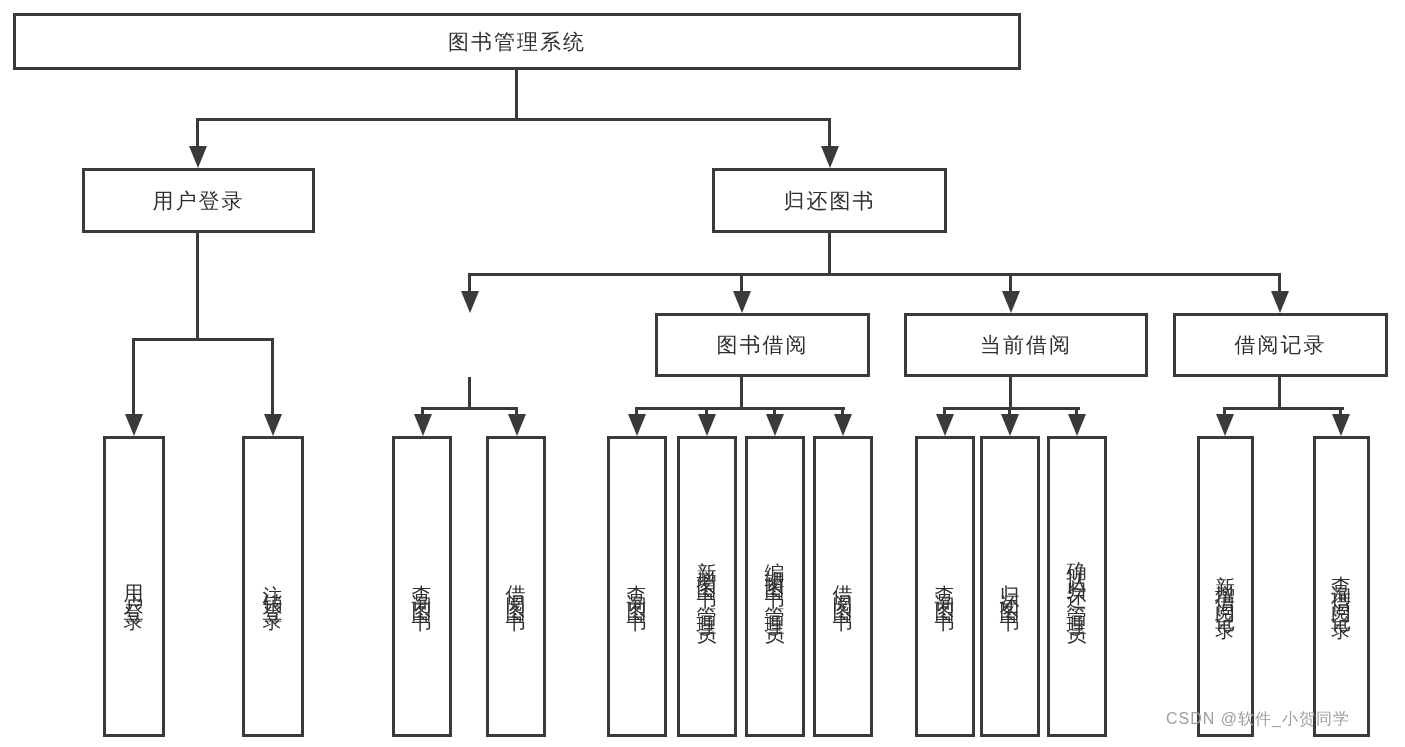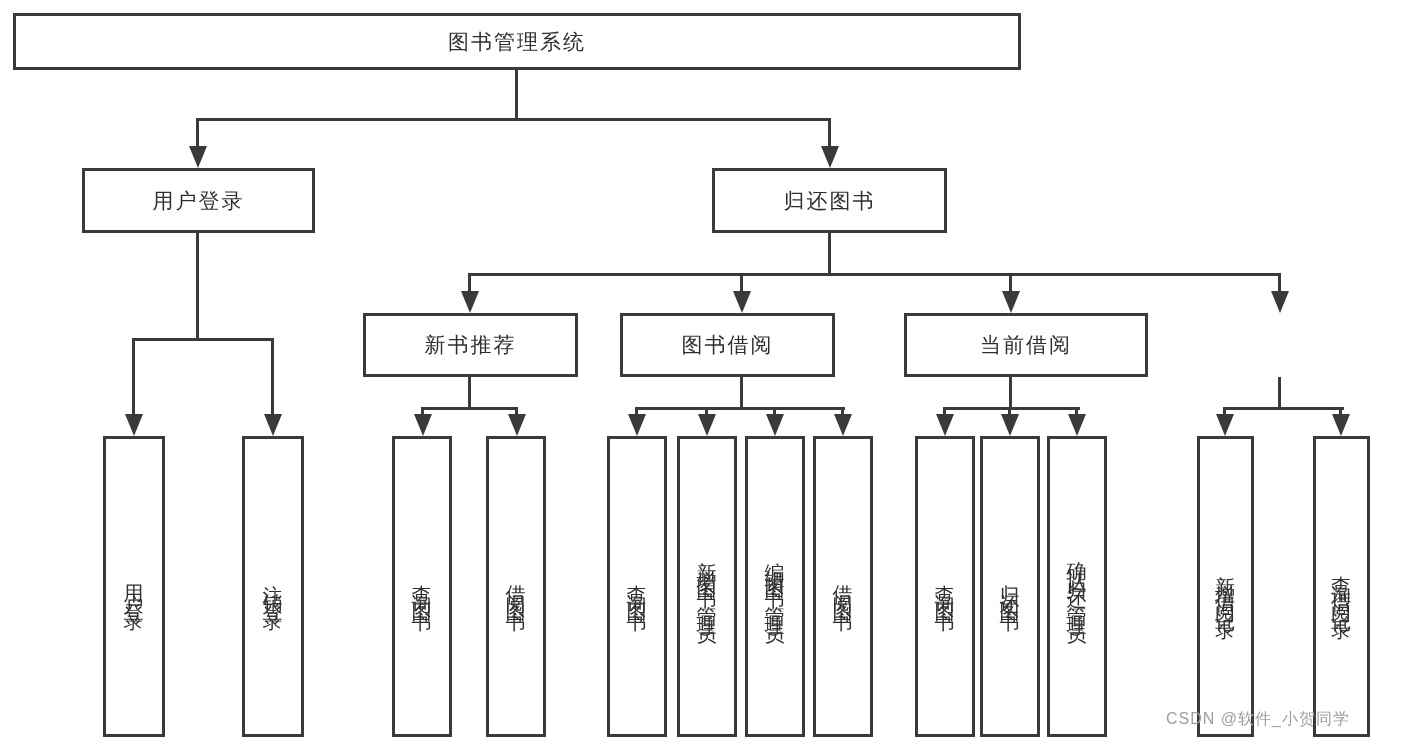--- a/index.html
+++ b/index.html
@@ -91,28 +91,28 @@
   <div class="h" style="left:468px;top:273px;width:813px;"></div>
   <div class="v" style="left:468px;top:273px;height:20px;"></div>
   <div class="arrow" style="left:461px;top:291px;"></div>
   <div class="v" style="left:740px;top:273px;height:20px;"></div>
   <div class="arrow" style="left:733px;top:291px;"></div>
   <div class="v" style="left:1009px;top:273px;height:20px;"></div>
   <div class="arrow" style="left:1002px;top:291px;"></div>
   <div class="v" style="left:1278px;top:273px;height:20px;"></div>
   <div class="arrow" style="left:1271px;top:291px;"></div>
 
-  <div class="node" style="left:363px;top:313px;width:215px;height:64px;">
-    <span>新书推荐</span>
-  </div>
-  <div class="node" style="left:620px;top:313px;width:215px;height:64px;">
+  <div class="node" style="left:655px;top:313px;width:215px;height:64px;">
     <span>图书借阅</span>
   </div>
   <div class="node" style="left:904px;top:313px;width:244px;height:64px;">
     <span>当前借阅</span>
+  </div>
+  <div class="node" style="left:1173px;top:313px;width:215px;height:64px;">
+    <span>借阅记录</span>
   </div>
 
   <div class="v" style="left:468px;top:377px;height:30px;"></div>
   <div class="h" style="left:421px;top:407px;width:97px;"></div>
   <div class="v" style="left:421px;top:407px;height:10px;"></div>
   <div class="arrow" style="left:414px;top:414px;"></div>
   <div class="v" style="left:515px;top:407px;height:10px;"></div>
   <div class="arrow" style="left:508px;top:414px;"></div>
 
   <div class="v" style="left:740px;top:377px;height:30px;"></div>

